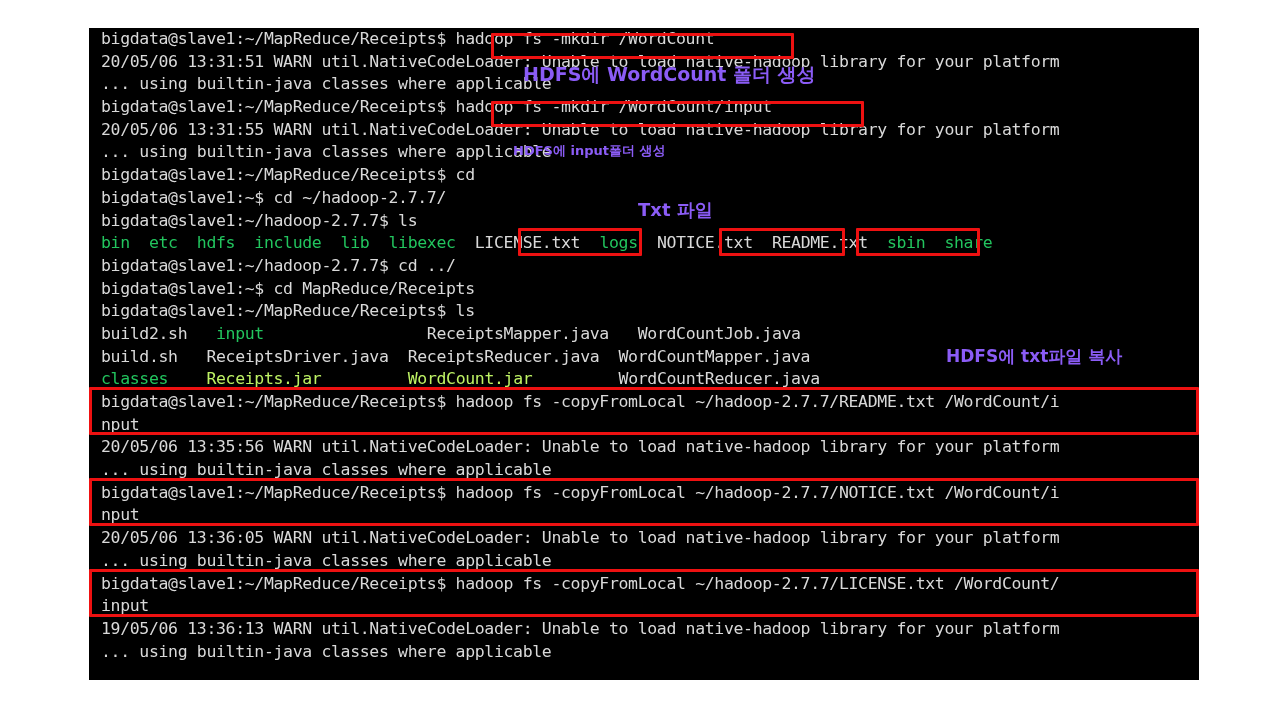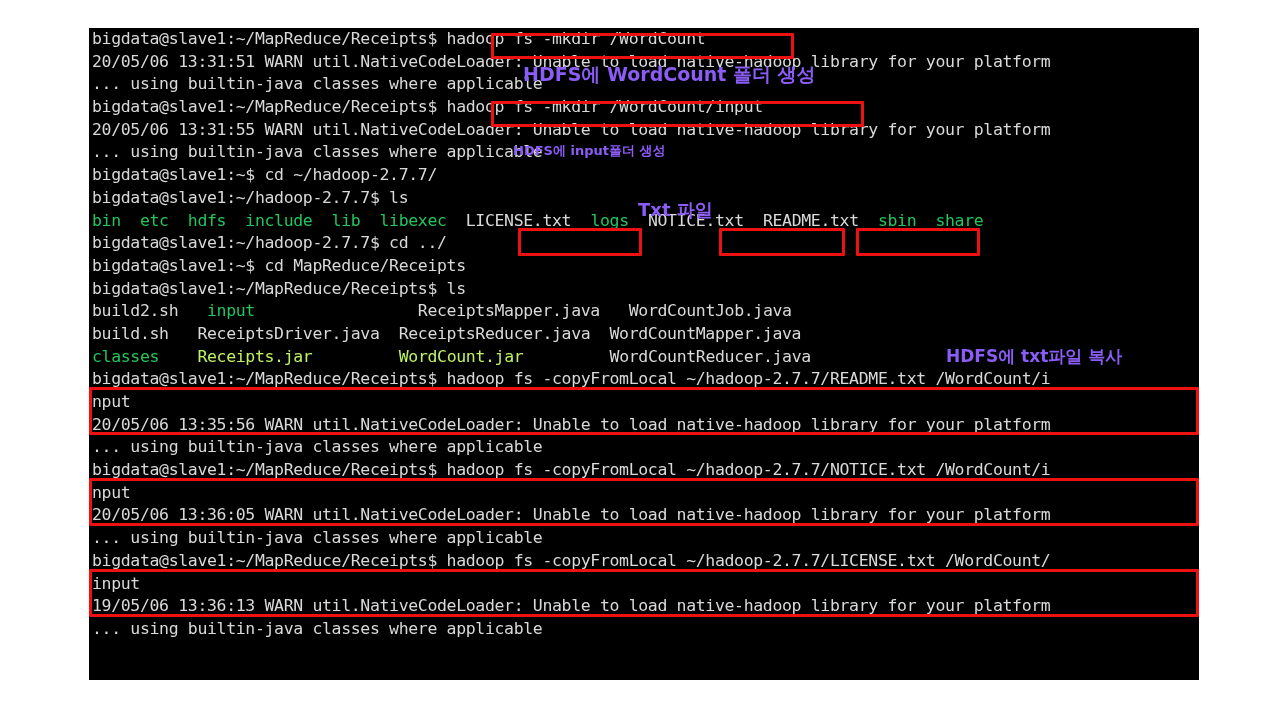--- a/index.html
+++ b/index.html
@@ -28,21 +28,21 @@
     font-family: "DejaVu Sans Mono", "Liberation Mono", monospace;
     font-size: 16.5px;
     line-height: 22.7px;
     letter-spacing: -0.35px;
     color: #d8d8d8;
   }
   .line {
     white-space: pre;
     height: 22.7px;
     line-height: 22.7px;
-    padding-left: 3px;
+    padding-left: 12px;
   }
   .wht { color: #d9d9d9; }
   .blu { color: #22c55e; }
   .red { color: #bef264; }
 
   
   .box {
     position: absolute;
     border: 3px solid #ee1111;
     box-sizing: border-box;
@@ -65,20 +65,21 @@
 <div id="page">
 
   <div id="terminal">
     <div id="terminal-lines">
         <div class="line"><span class="wht">bigdata@slave1:~/MapReduce/Receipts$ hadoop fs -mkdir /WordCount</span></div>
         <div class="line"><span class="wht">20/05/06 13:31:51 WARN util.NativeCodeLoader: Unable to load native-hadoop library for your platform</span></div>
         <div class="line"><span class="wht">... using builtin-java classes where applicable</span></div>
         <div class="line"><span class="wht">bigdata@slave1:~/MapReduce/Receipts$ hadoop fs -mkdir /WordCount/input</span></div>
         <div class="line"><span class="wht">20/05/06 13:31:55 WARN util.NativeCodeLoader: Unable to load native-hadoop library for your platform</span></div>
         <div class="line"><span class="wht">... using builtin-java classes where applicable</span></div>
+        <div class="line"><span class="wht">bigdata@slave1:~/MapReduce/Receipts$ cd</span></div>
         <div class="line"><span class="wht">bigdata@slave1:~$ cd ~/hadoop-2.7.7/</span></div>
         <div class="line"><span class="wht">bigdata@slave1:~/hadoop-2.7.7$ ls</span></div>
         <div class="line"><span class="blu">bin  etc  hdfs  include  lib  libexec  </span><span class="wht">LICENSE.txt</span><span class="wht">  </span><span class="blu">logs</span><span class="wht">  </span><span class="wht">NOTICE.txt  README.txt</span><span class="blu">  sbin  share</span></div>
         <div class="line"><span class="wht">bigdata@slave1:~/hadoop-2.7.7$ cd ../</span></div>
         <div class="line"><span class="wht">bigdata@slave1:~$ cd MapReduce/Receipts</span></div>
         <div class="line"><span class="wht">bigdata@slave1:~/MapReduce/Receipts$ ls</span></div>
         <div class="line"><span class="wht">build2.sh   </span><span class="blu">input</span><span class="wht">                 ReceiptsMapper.java   WordCountJob.java</span></div>
         <div class="line"><span class="wht">build.sh   ReceiptsDriver.java  ReceiptsReducer.java  WordCountMapper.java</span></div>
         <div class="line"><span class="blu">classes</span><span class="wht">    </span><span class="red">Receipts.jar</span><span class="wht">         </span><span class="red">WordCount.jar</span><span class="wht">         WordCountReducer.java</span></div>
         <div class="line"><span class="wht">bigdata@slave1:~/MapReduce/Receipts$ hadoop fs -copyFromLocal ~/hadoop-2.7.7/README.txt /WordCount/i</span></div>

